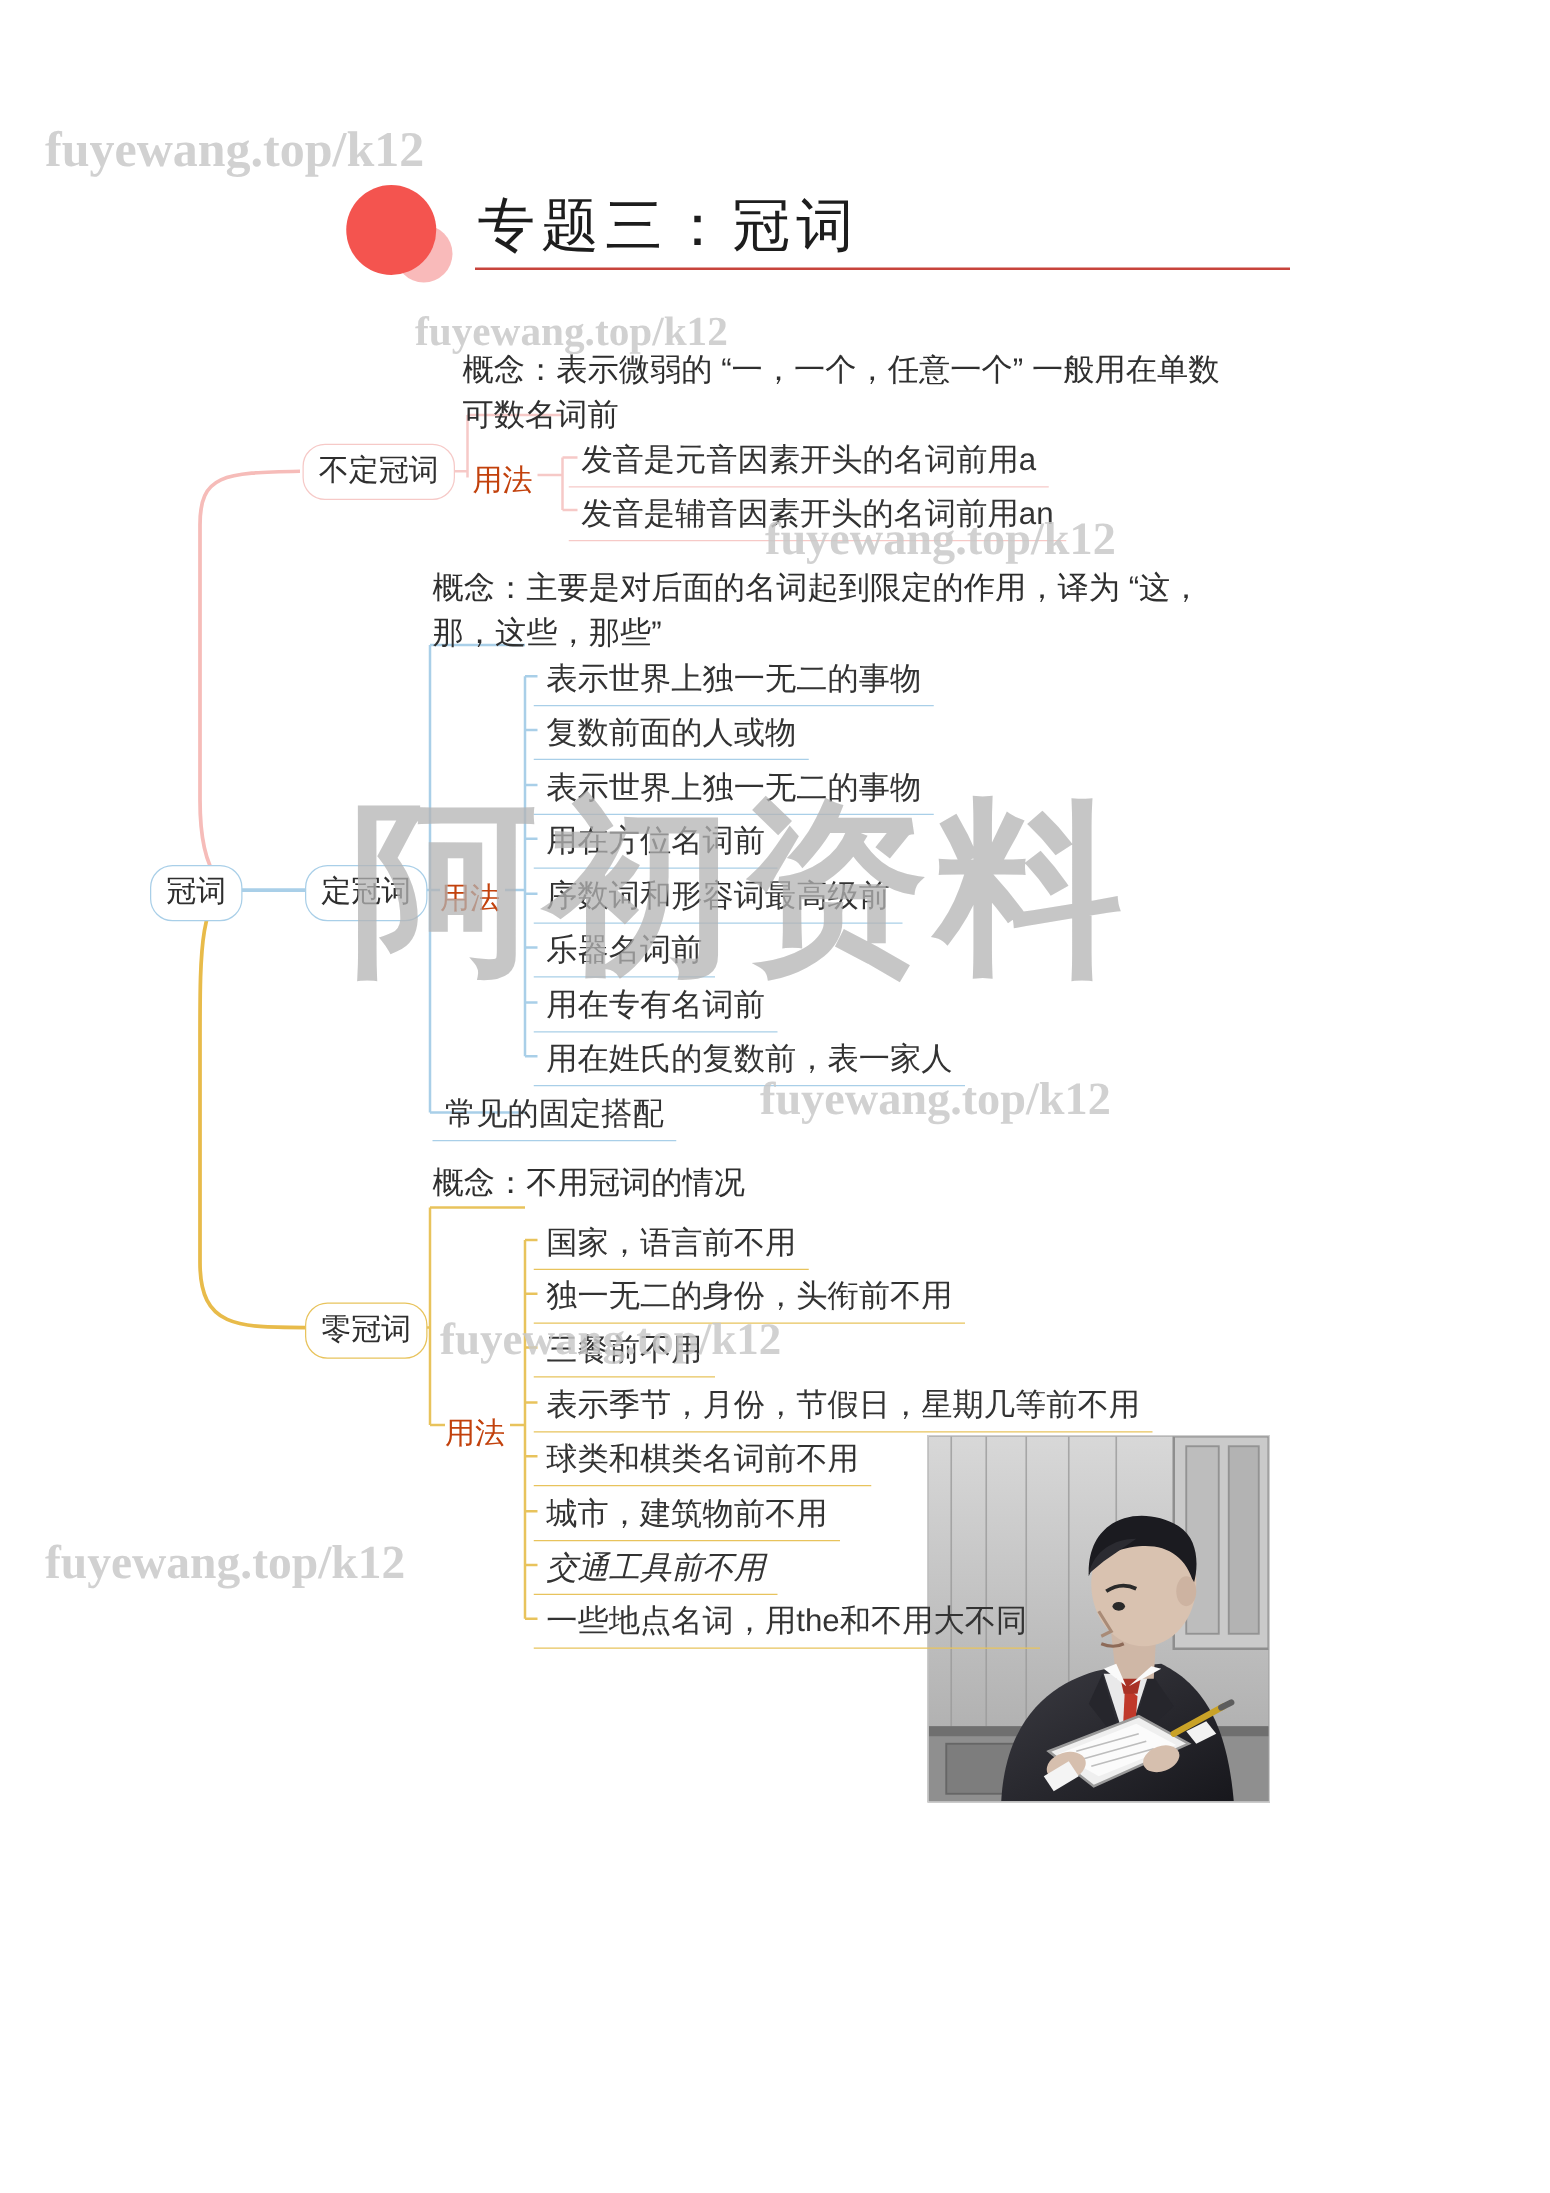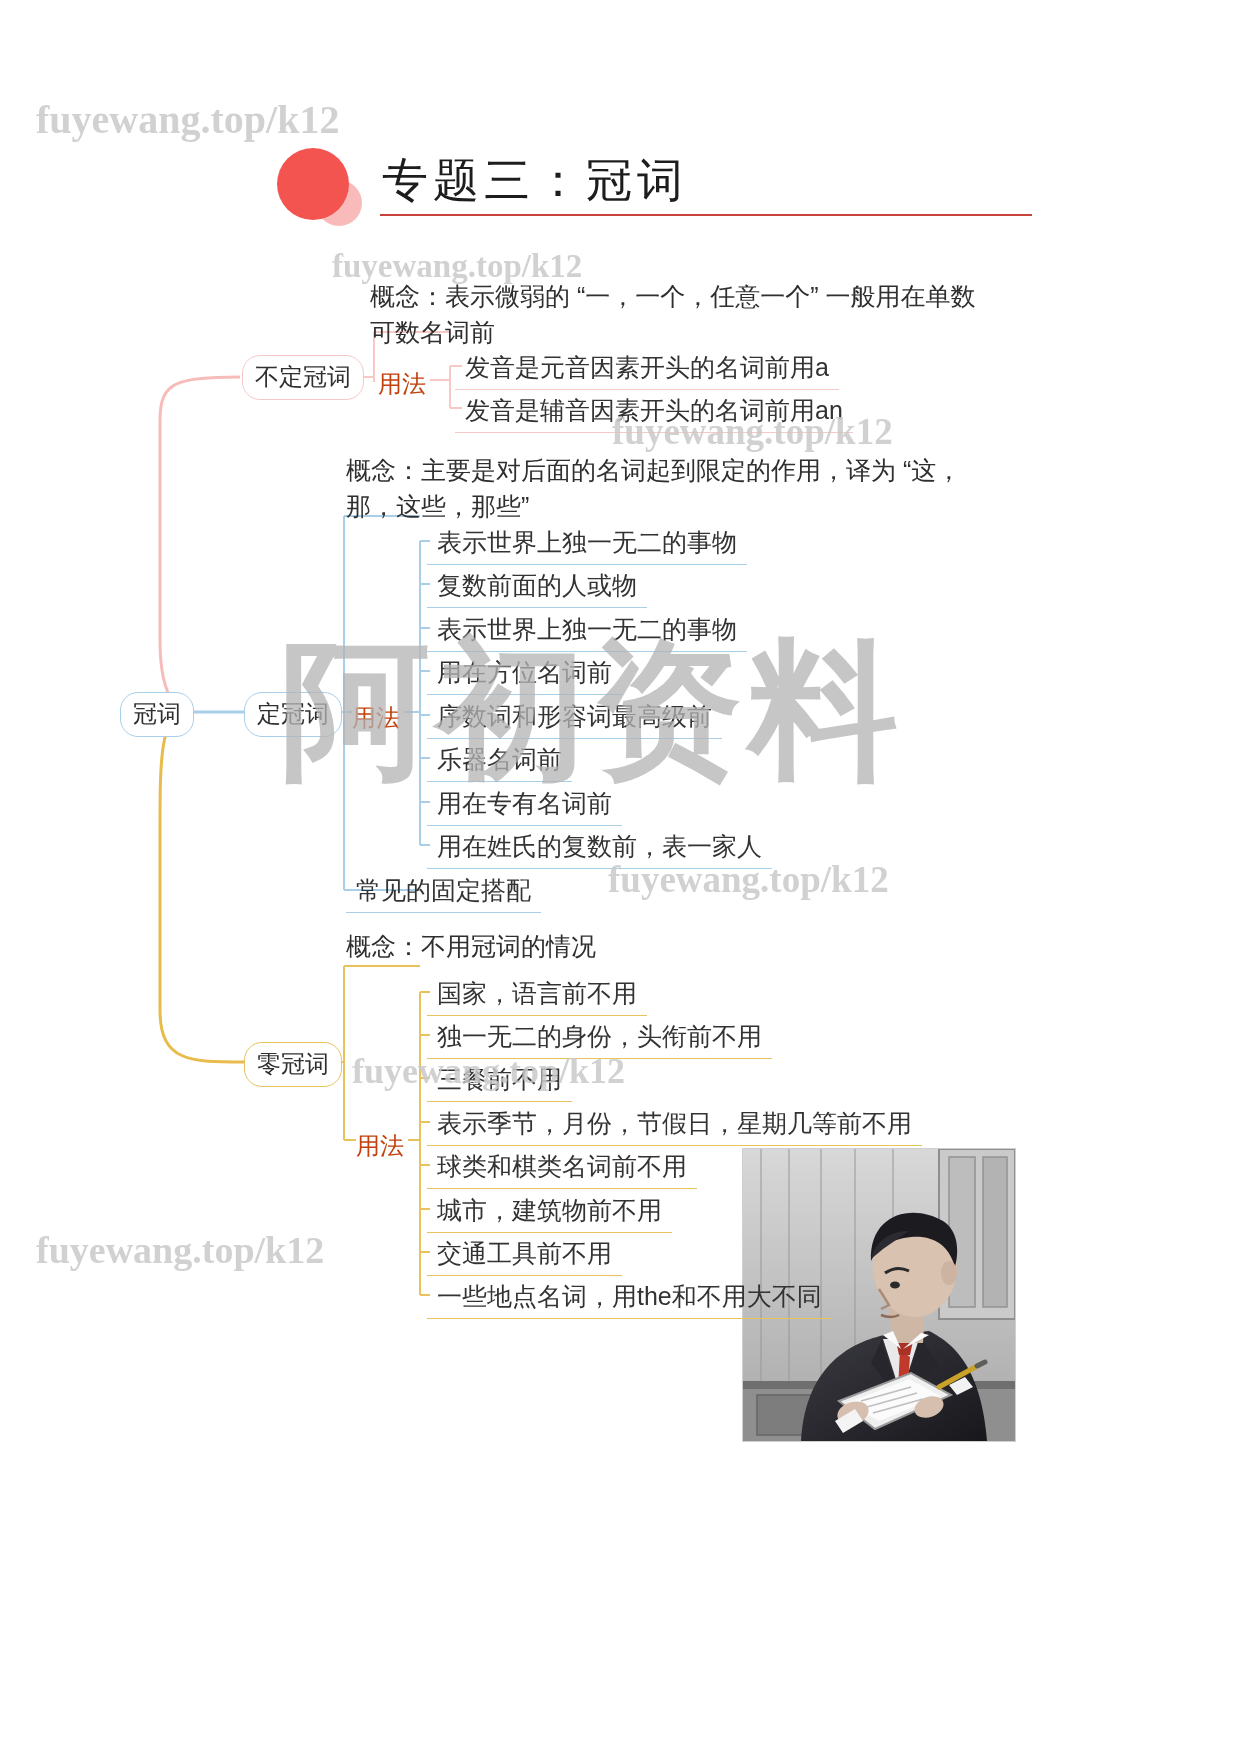--- a/index.html
+++ b/index.html
@@ -294,21 +294,21 @@
 <div class="plain" style="left:346px; top:928px;">概念：不用冠词的情况</div>
 
 <div class="label-mid" style="left:356px; top:1130px;">用法</div>
 
 <div class="leaf yellow" style="left:427px; top:975px;">国家，语言前不用</div>
 <div class="leaf yellow" style="left:427px; top:1018px;">独一无二的身份，头衔前不用</div>
 <div class="leaf yellow" style="left:427px; top:1061px;">三餐前不用</div>
 <div class="leaf yellow" style="left:427px; top:1105px;">表示季节，月份，节假日，星期几等前不用</div>
 <div class="leaf yellow" style="left:427px; top:1148px;">球类和棋类名词前不用</div>
 <div class="leaf yellow" style="left:427px; top:1192px;">城市，建筑物前不用</div>
-<div class="leaf yellow" style="left:427px; top:1235px;">交通工具前不用</div>
+<div class="leaf yellow" style="left:427px; top:1235px;font-style:italic;">交通工具前不用</div>
 <div class="leaf yellow" style="left:427px; top:1278px;">一些地点名词，用the和不用大不同</div>
 
 <div class="illustration">
   <svg width="272" height="292" viewBox="0 0 272 292">
     <defs>
       <linearGradient id="wallg" x1="0" y1="0" x2="0" y2="1">
         <stop offset="0%" stop-color="#d8d8d8"></stop>
         <stop offset="100%" stop-color="#a8a8a8"></stop>
       </linearGradient>
       <linearGradient id="suitg" x1="0" y1="0" x2="1" y2="1">

